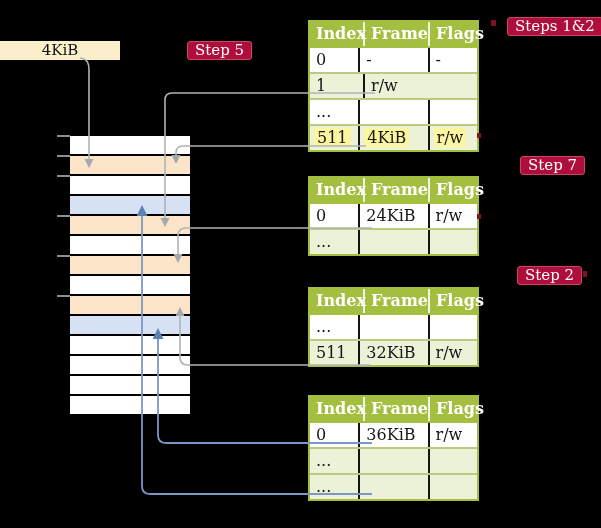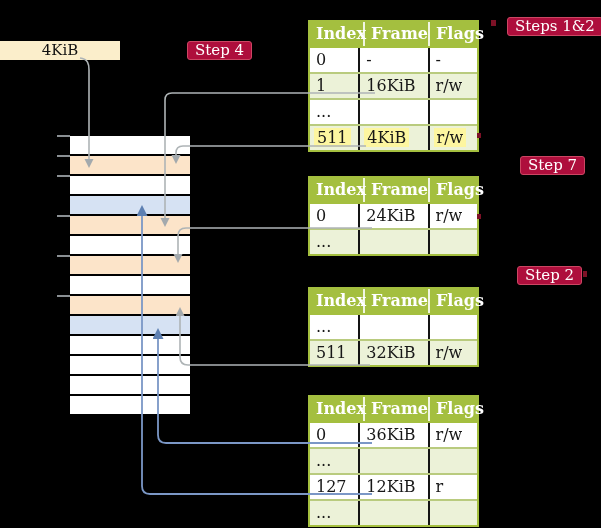--- a/index.html
+++ b/index.html
@@ -55,21 +55,21 @@
   .r3{left:491px;top:20px;width:5px;height:6px;}
   .r4{left:583px;top:271px;width:4px;height:6px;}
 </style>
 </head>
 <body>
 
 <div id="scene">
 
   <div class="cr3-box">4KiB</div>
 
-  <div class="badge b-step0">Step 4</div>
+  <div class="badge b-step0">Step 5</div>
   <div class="badge b-steps12">Steps 1&amp;2</div>
   <div class="badge b-step3">Step 7</div>
   <div class="badge b-step4">Step 2</div>
 
   <div class="memcol">
       <div class="mrow free"></div>
       <div class="mrow table"></div>
       <div class="mrow free"></div>
       <div class="mrow page"></div>
       <div class="mrow table"></div>
@@ -97,21 +97,20 @@
       <div class="th c1">Frame</div>
       <div class="th c2">Flags</div>
     </div>
     <div class="trow">
       <div class="td c0">0</div>
       <div class="td c1">-</div>
       <div class="td c2">-</div>
     </div>
     <div class="trow alt">
       <div class="td c0">1</div>
-      <div class="td c1">16KiB</div>
       <div class="td c2">r/w</div>
     </div>
     <div class="trow">
       <div class="td c0">...</div>
       <div class="td c1"></div>
       <div class="td c2"></div>
     </div>
     <div class="trow alt">
       <div class="td c0"><span class="hl">511</span></div>
       <div class="td c1"><span class="hl">4KiB</span></div>
@@ -163,25 +162,20 @@
     </div>
     <div class="trow">
       <div class="td c0">0</div>
       <div class="td c1">36KiB</div>
       <div class="td c2">r/w</div>
     </div>
     <div class="trow alt">
       <div class="td c0">...</div>
       <div class="td c1"></div>
       <div class="td c2"></div>
-    </div>
-    <div class="trow">
-      <div class="td c0">127</div>
-      <div class="td c1">12KiB</div>
-      <div class="td c2">r</div>
     </div>
     <div class="trow alt">
       <div class="td c0">...</div>
       <div class="td c1"></div>
       <div class="td c2"></div>
     </div>
   </div>
 
   <svg class="connectors" width="601" height="528" viewBox="0 0 601 528">
     <defs>

